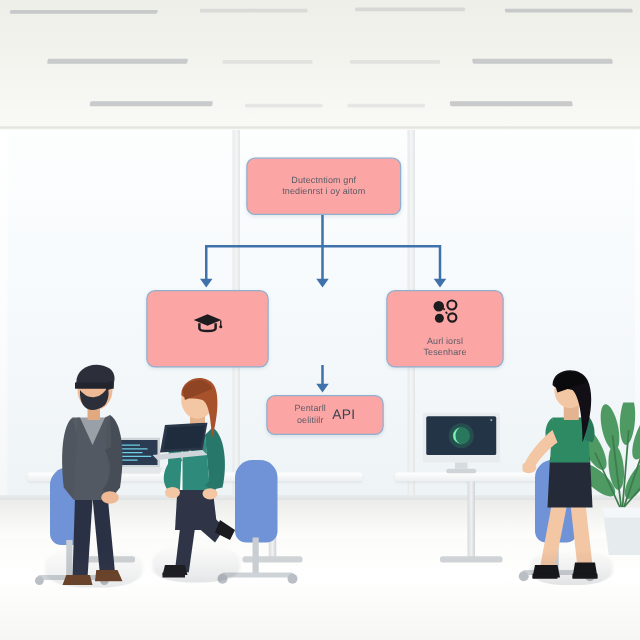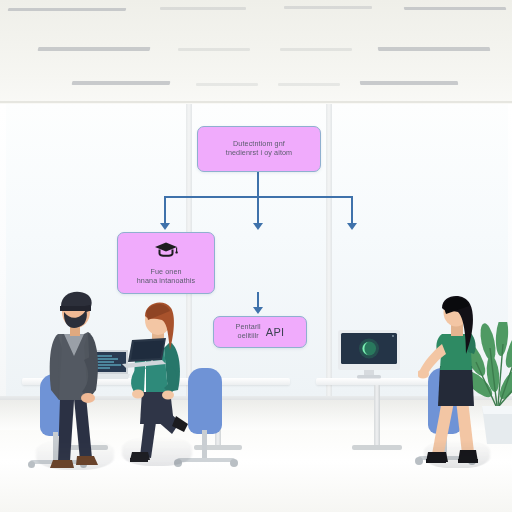--- a/index.html
+++ b/index.html
@@ -20,21 +20,21 @@
            background:linear-gradient(90deg,#e4e7e8,#f3f4f4,#dfe3e5);opacity:.9;}
   .sill{position:absolute;left:0;top:396px;width:512px;height:7px;
         background:linear-gradient(#e9ebec,#d9dcde);}
 
   .floor{position:absolute;left:0;top:400px;width:512px;height:112px;
          background:linear-gradient(#f3f3ef 0%,#fafaf7 18%,#ffffff 55%,#f6f6f3 100%);}
   .floor-sheen{position:absolute;left:0;top:400px;width:512px;height:30px;
          background:linear-gradient(#e7e8e6,#ffffff);opacity:.6;}
 
   
-  .node{position:absolute;background:#f0abfc;border:1.4px solid #8fb0cf;
+  .node{position:absolute;background:#fca5a5;border:1.4px solid #8fb0cf;
         border-radius:7px;box-shadow:0 1px 3px rgba(80,110,140,.13);
         display:flex;flex-direction:column;align-items:center;justify-content:center;}
   .node-label{color:#4d5560;text-align:center;line-height:1.22;
         font-size:7.2px;letter-spacing:.1px;filter:blur(.35px);opacity:.92;
         padding:0 5px;word-break:break-word;}
   .node-icon{display:block;margin-bottom:4px;}
   .connector{position:absolute;background:#3f72ab;}
   .arrowhead{position:absolute;width:0;height:0;
         border-left:5px solid transparent;border-right:5px solid transparent;
         border-top:7px solid #3f72ab;}
@@ -114,25 +114,36 @@
 
   <div class="node" style="left:117px;top:232px;width:96px;height:60px;">
     <span class="node-icon">
       <svg width="26" height="20" viewBox="0 0 26 20">
         <path d="M2 7 L13 2.4 L24 7 L13 11.6 Z" fill="#1d1d1f"></path>
         <path d="M6.5 9.6 L6.5 13.6 C6.5 16.6 19.5 16.6 19.5 13.6 L19.5 9.6" fill="none" stroke="#1d1d1f" stroke-width="2"></path>
         <circle cx="23.6" cy="12.4" r="1.2" fill="#1d1d1f"></circle>
         <path d="M23.6 7.4 L23.6 12" stroke="#1d1d1f" stroke-width="1.1" fill="none"></path>
       </svg>
     </span>
-    <div class="node-label" style="white-space:pre-line;">Fue onen
-hnana intanoathis</div>
-  </div>
-
-
+  </div>
+
+
+  <div class="node" style="left:309px;top:232px;width:92px;height:60px;">
+    <span class="node-icon">
+      <svg width="25" height="21" viewBox="0 0 25 21">
+        <circle cx="7" cy="6" r="4.2" fill="#1d1d1f"></circle>
+        <circle cx="17.5" cy="5" r="3.6" fill="none" stroke="#1d1d1f" stroke-width="1.7"></circle>
+        <circle cx="7.5" cy="15.6" r="3.6" fill="#1d1d1f"></circle>
+        <circle cx="17.8" cy="15" r="3.3" fill="none" stroke="#1d1d1f" stroke-width="1.7"></circle>
+        <path d="M10.6 7.4 L14.4 13" stroke="#1d1d1f" stroke-width="1.3" stroke-dasharray="2 1.6"></path>
+      </svg>
+    </span>
+    <div class="node-label" style="white-space:pre-line;">Aurl iorsl
+Tesenhare</div>
+  </div>
 
   <div class="node" style="left:213px;top:316px;width:92px;height:30px;flex-direction:row;gap:5px;">
     <div class="node-label" style="white-space:pre-line;padding:0;">Pentarll
 oelitiilr</div>
     <div style="font-size:11px;color:#3b4250;letter-spacing:.3px;filter:blur(.25px);">API</div>
   </div>
 
   <div class="desk-top" style="left:22px;top:378px;width:132px;height:7px;"></div>
   <div class="desk-leg" style="left:81px;top:385px;width:6px;height:62px;"></div>
   <div class="desk-foot" style="left:60px;top:445px;width:48px;height:5px;"></div>

